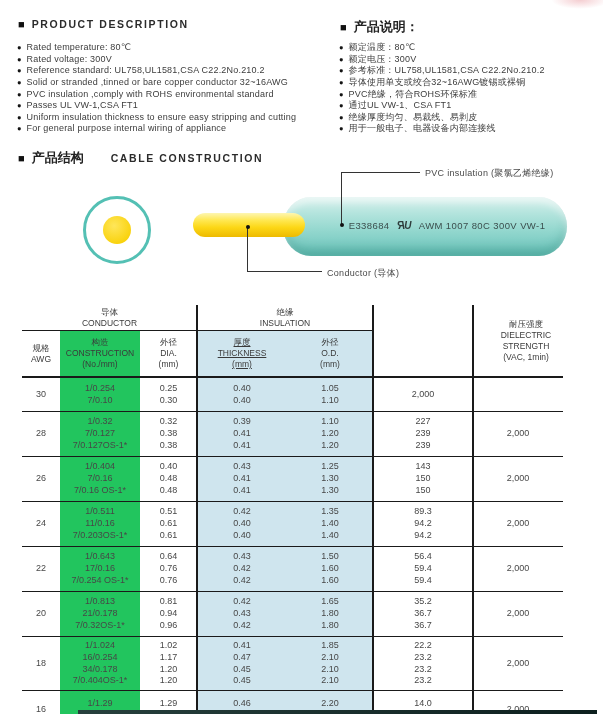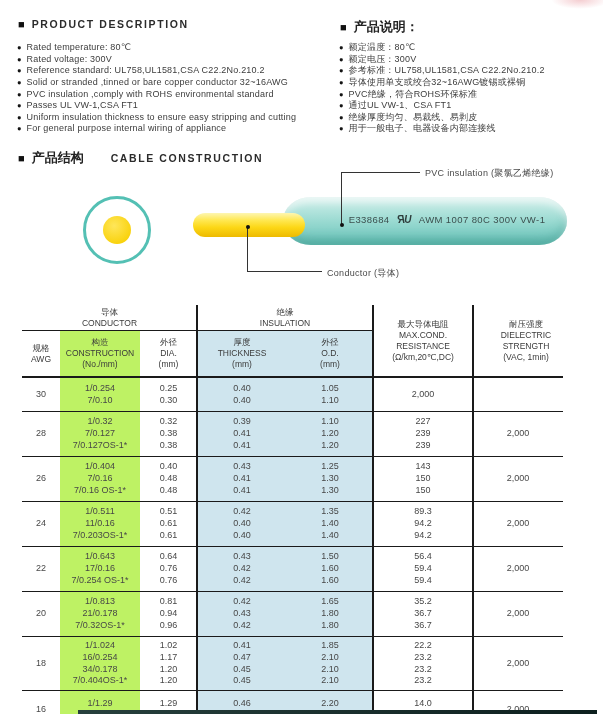--- a/index.html
+++ b/index.html
@@ -15,41 +15,41 @@
   .bullet-line{display:flex;align-items:center;gap:5px;line-height:11.65px;height:11.65px;}
   .bullet-line .dot{font-size:7.5px;color:#141414;line-height:11.65px;}
   .bullet-line .btxt{font-size:9px;color:#3c3c3c;letter-spacing:0.2px;}
   
   .xsec-outer{position:absolute;left:83px;top:196px;width:62px;height:62px;border:3px solid #54c0b4;
               border-radius:50%;background:#fff;}
   .xsec-core{position:absolute;left:17px;top:17px;width:28px;height:28px;border-radius:50%;
              background:radial-gradient(circle at 40% 35%, #ffe65a, #f8cf00 85%);}
   .rod{position:absolute;left:193px;top:213px;width:112px;height:24px;border-radius:12px;
        background:linear-gradient(to bottom,#fdf6b2 0%,#ffe852 30%,#fcd716 60%,#edba00 100%);z-index:3;}
-  .cable{position:absolute;left:283px;top:197px;width:284px;height:48px;border-radius:28px/50%;
+  .cable{position:absolute;left:283px;top:197px;width:284px;height:59px;border-radius:28px/50%;
          background:linear-gradient(to bottom,#d9f1ed 0%,#b3e4dd 28%,#95d8cf 55%,#7ecdc4 78%,#62bcb1 100%);
          box-shadow:inset 0 5px 7px rgba(255,255,255,.55), inset 0 -7px 10px rgba(40,130,120,.28);z-index:2;}
   .cable-print{position:absolute;left:52px;right:8px;top:0;bottom:3px;display:flex;align-items:center;
                justify-content:center;gap:7px;font-size:9.5px;letter-spacing:0.4px;color:#3c4f4e;}
   .ulmark{font-weight:bold;font-style:italic;font-size:10px;color:#2e3d3c;}
   .ulmark .flip{display:inline-block;transform:scaleX(-1);}
   .lline{position:absolute;background:#333;z-index:4;}
   .ldot{position:absolute;width:4px;height:4px;border-radius:50%;background:#111;z-index:5;}
   .llabel{position:absolute;font-size:9px;color:#4a4a4a;letter-spacing:0.3px;white-space:nowrap;z-index:5;}
   
   #spec-table{position:absolute;left:22px;top:305px;width:541px;height:409px;overflow:hidden;}
   .thead{display:grid;grid-template-columns:38px 80px 57px 90px 86px 100px 90px;
          grid-template-rows:26px 45px;border-bottom:2px solid #1a1a1a;}
   .hcell{display:flex;flex-direction:column;justify-content:center;align-items:center;
          font-size:8.5px;line-height:11px;color:#3a3a3a;text-align:center;}
   .g-conductor{grid-column:1/4;grid-row:1;border-bottom:1.5px solid #1a1a1a;}
   .g-insulation{grid-column:4/6;grid-row:1;border-bottom:1.5px solid #1a1a1a;}
   .h-res{grid-column:6;grid-row:1/3;}
   .h-diel{grid-column:7;grid-row:1/3;padding-left:16px;}
-  .bg-yellow{background:#bef264;}
+  .bg-yellow{background:#22c55e;}
   .bg-blue{background:#cfe5ee;}
   .trow{display:grid;grid-template-columns:38px 80px 57px 90px 86px 100px 90px;
         border-bottom:1.5px solid #1a1a1a;}
   .cell{display:flex;flex-direction:column;justify-content:center;align-items:center;
         font-size:9px;line-height:11.7px;color:#474747;text-align:center;}
   .vdiv{position:absolute;top:0;width:1.5px;height:409px;background:#1a1a1a;}
   
   #logo-artifact{position:absolute;right:-6px;top:-9px;width:58px;height:18px;border-radius:50%;
                  background:radial-gradient(ellipse at center, rgba(224,112,122,0.35), rgba(224,112,122,0) 70%);}
   #footer-bar{position:absolute;left:78px;top:710px;width:519px;height:4px;
@@ -172,47 +172,41 @@
   <div id="spec-table">
     <div class="thead">
       <div class="hcell g-conductor">
         <span>导体</span>
           <span>CONDUCTOR</span>
       </div>
       <div class="hcell g-insulation">
         <span>绝缘</span>
           <span>INSULATION</span>
       </div>
-      <div class="hcell h-res">
-        <span>最大导体电阻</span>
-          <span>MAX.COND.</span>
-        <span>RESISTANCE</span>
-          <span>(Ω/km,20℃,DC)</span>
-      </div>
       <div class="hcell h-diel">
         <span>耐压强度</span>
           <span>DIELECTRIC</span>
         <span>STRENGTH</span>
           <span>(VAC, 1min)</span>
       </div>
       <div class="hcell" style="grid-column:1;grid-row:2;">
         <span>规格</span>
           <span>AWG</span>
       </div>
       <div class="hcell bg-yellow" style="grid-column:2;grid-row:2;">
         <span>构造</span>
           <span>CONSTRUCTION</span>
           <span>(No./mm)</span>
       </div>
       <div class="hcell" style="grid-column:3;grid-row:2;">
         <span>外径</span>
           <span>DIA.</span>
           <span>(mm)</span>
       </div>
-      <div class="hcell bg-blue" style="grid-column:4;grid-row:2;">
+      <div class="hcell bg-blue" style="grid-column:4;grid-row:2;text-decoration:underline;">
         <span>厚度</span>
           <span>THICKNESS</span>
           <span>(mm)</span>
       </div>
       <div class="hcell bg-blue" style="grid-column:5;grid-row:2;">
         <span>外径</span>
           <span>O.D.</span>
           <span>(mm)</span>
       </div>
     </div>

